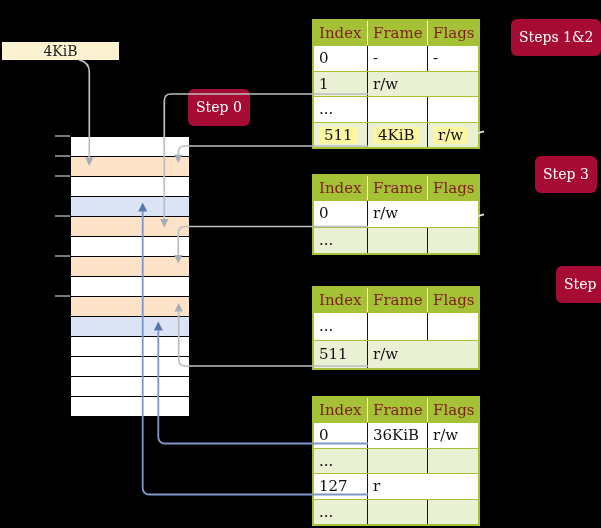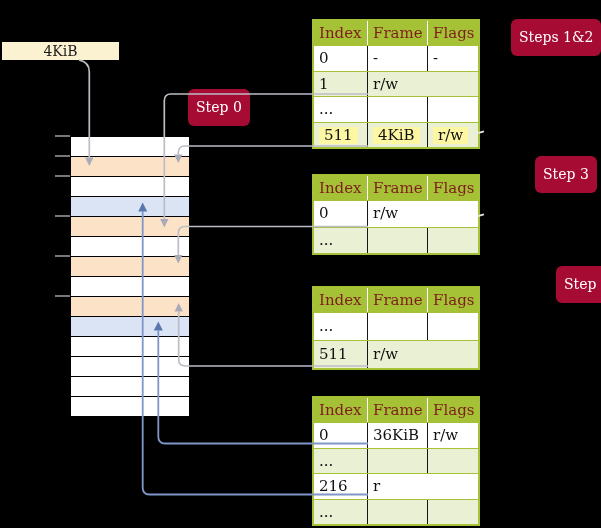--- a/index.html
+++ b/index.html
@@ -164,21 +164,21 @@
       <div class="c c1">0</div>
       <div class="c c2">36KiB</div>
       <div class="c c3">r/w</div>
     </div>
     <div class="row g">
       <div class="c c1">...</div>
       <div class="c c2"></div>
       <div class="c c3"></div>
     </div>
     <div class="row w">
-      <div class="c c1">216</div>
+      <div class="c c1">127</div>
       <div class="c c3">r</div>
     </div>
     <div class="row g">
       <div class="c c1">...</div>
       <div class="c c2"></div>
       <div class="c c3"></div>
     </div>
   </div>
 
   <svg id="overlay" width="601" height="528" viewBox="0 0 601 528">

